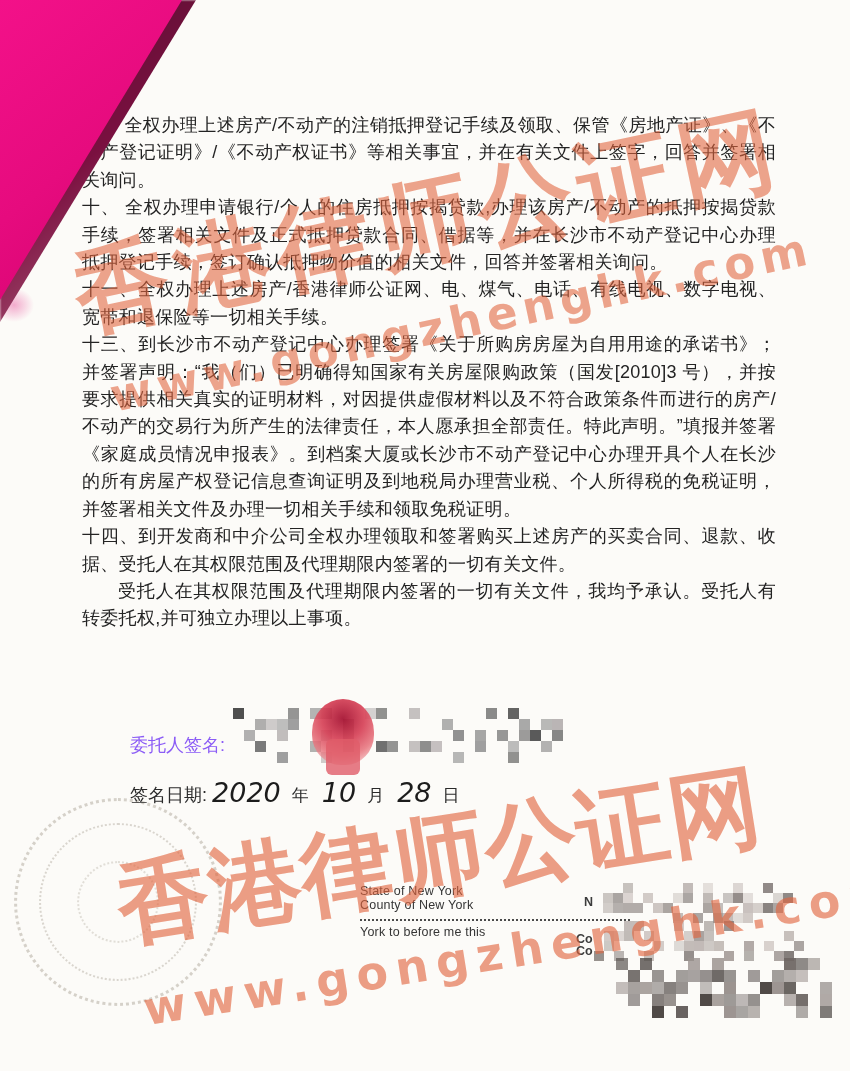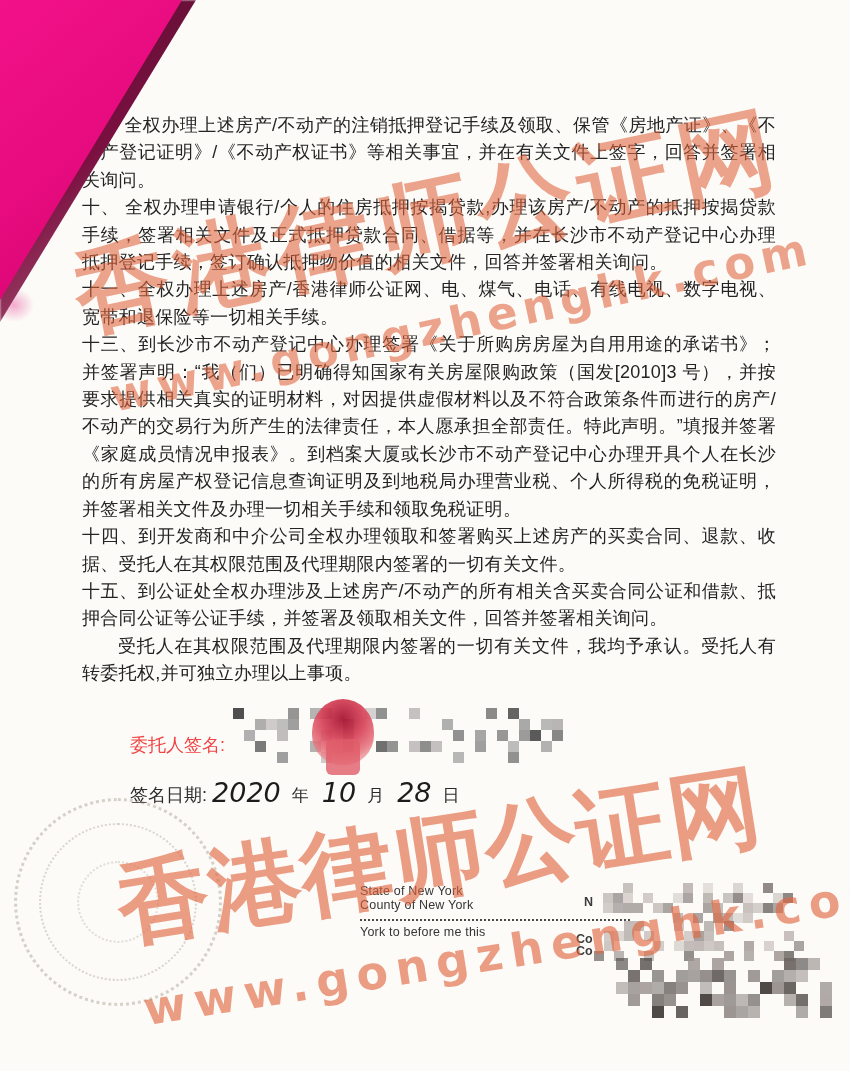--- a/index.html
+++ b/index.html
@@ -45,21 +45,21 @@
   .doc-text{
     position:absolute;left:82px;top:112px;width:694px;z-index:5;
     font-size:18px;line-height:27.4px;color:#232323;
     text-align:justify;letter-spacing:.3px;
     font-family:"Liberation Sans", sans-serif;
   }
   .clause{margin:0;}
   .clause.indent{text-indent:2em;}
 
   
-  .sig-label{position:absolute;left:130px;top:733px;font-size:18px;color:#ef4444;z-index:6;}
+  .sig-label{position:absolute;left:130px;top:733px;font-size:18px;color:#8b5cf6;z-index:6;}
   .date-row{position:absolute;left:130px;top:776px;z-index:6;color:#2a2a2a;font-size:18px;white-space:nowrap;}
   .date-row .hand{font-family:"DejaVu Sans", sans-serif;font-style:italic;font-size:27px;color:#1c1c1c;position:relative;top:1px;}
   .date-row .unit{font-size:17px;margin:0 8px 0 6px;}
 
   
   .mosaic{position:absolute;z-index:7;}
   .mosaic i{position:absolute;display:block;}
   .sig-mosaic{left:233px;top:708px;width:330px;height:55px;}
   .fingerprint{
     position:absolute;left:312px;top:699px;width:62px;height:66px;z-index:8;border-radius:50% 50% 46% 46%;
@@ -102,21 +102,20 @@
 <div class="page">
 
   <div class="seal"></div>
 
   <div class="doc-text">
     <p class="clause">九、 全权办理上述房产/不动产的注销抵押登记手续及领取、保管《房地产证》、《不动产登记证明》/《不动产权证书》等相关事宜，并在有关文件上签字，回答并签署相关询问。</p>
     <p class="clause">十、 全权办理申请银行/个人的住房抵押按揭贷款,办理该房产/不动产的抵押按揭贷款手续，签署相关文件及正式抵押贷款合同、借据等，并在长沙市不动产登记中心办理抵押登记手续，签订确认抵押物价值的相关文件，回答并签署相关询问。</p>
     <p class="clause">十一、全权办理上述房产/香港律师公证网、电、煤气、电话、有线电视、数字电视、宽带和退保险等一切相关手续。</p>
     <p class="clause">十三、到长沙市不动产登记中心办理签署《关于所购房房屋为自用用途的承诺书》；并签署声明：“我（们）已明确得知国家有关房屋限购政策（国发[2010]3 号），并按要求提供相关真实的证明材料，对因提供虚假材料以及不符合政策条件而进行的房产/不动产的交易行为所产生的法律责任，本人愿承担全部责任。特此声明。”填报并签署《家庭成员情况申报表》。到档案大厦或长沙市不动产登记中心办理开具个人在长沙的所有房屋产权登记信息查询证明及到地税局办理营业税、个人所得税的免税证明，并签署相关文件及办理一切相关手续和领取免税证明。</p>
     <p class="clause">十四、到开发商和中介公司全权办理领取和签署购买上述房产的买卖合同、退款、收据、受托人在其权限范围及代理期限内签署的一切有关文件。</p>
-    <p class="clause">十五、到公证处全权办理涉及上述房产/不动产的所有相关含买卖合同公证和借款、抵押合同公证等公证手续，并签署及领取相关文件，回答并签署相关询问。</p>
     <p class="clause indent">受托人在其权限范围及代理期限内签署的一切有关文件，我均予承认。受托人有转委托权,并可独立办理以上事项。</p>
   </div>
 
   <span class="sig-label">委托人签名:</span>
   <div class="mosaic sig-mosaic">
       <i style="left: 0px; top: 0px; width: 11px; height: 11px; background: rgb(77, 77, 77); opacity: 0.99;"></i>
       <i style="left: 55px; top: 0px; width: 11px; height: 11px; background: rgb(131, 131, 131); opacity: 0.85;"></i>
       <i style="left: 77px; top: 0px; width: 11px; height: 11px; background: rgb(155, 155, 155); opacity: 0.74;"></i>
       <i style="left: 88px; top: 0px; width: 11px; height: 11px; background: rgb(106, 106, 106); opacity: 0.61;"></i>
       <i style="left: 132px; top: 0px; width: 11px; height: 11px; background: rgb(179, 174, 174); opacity: 0.55;"></i>

